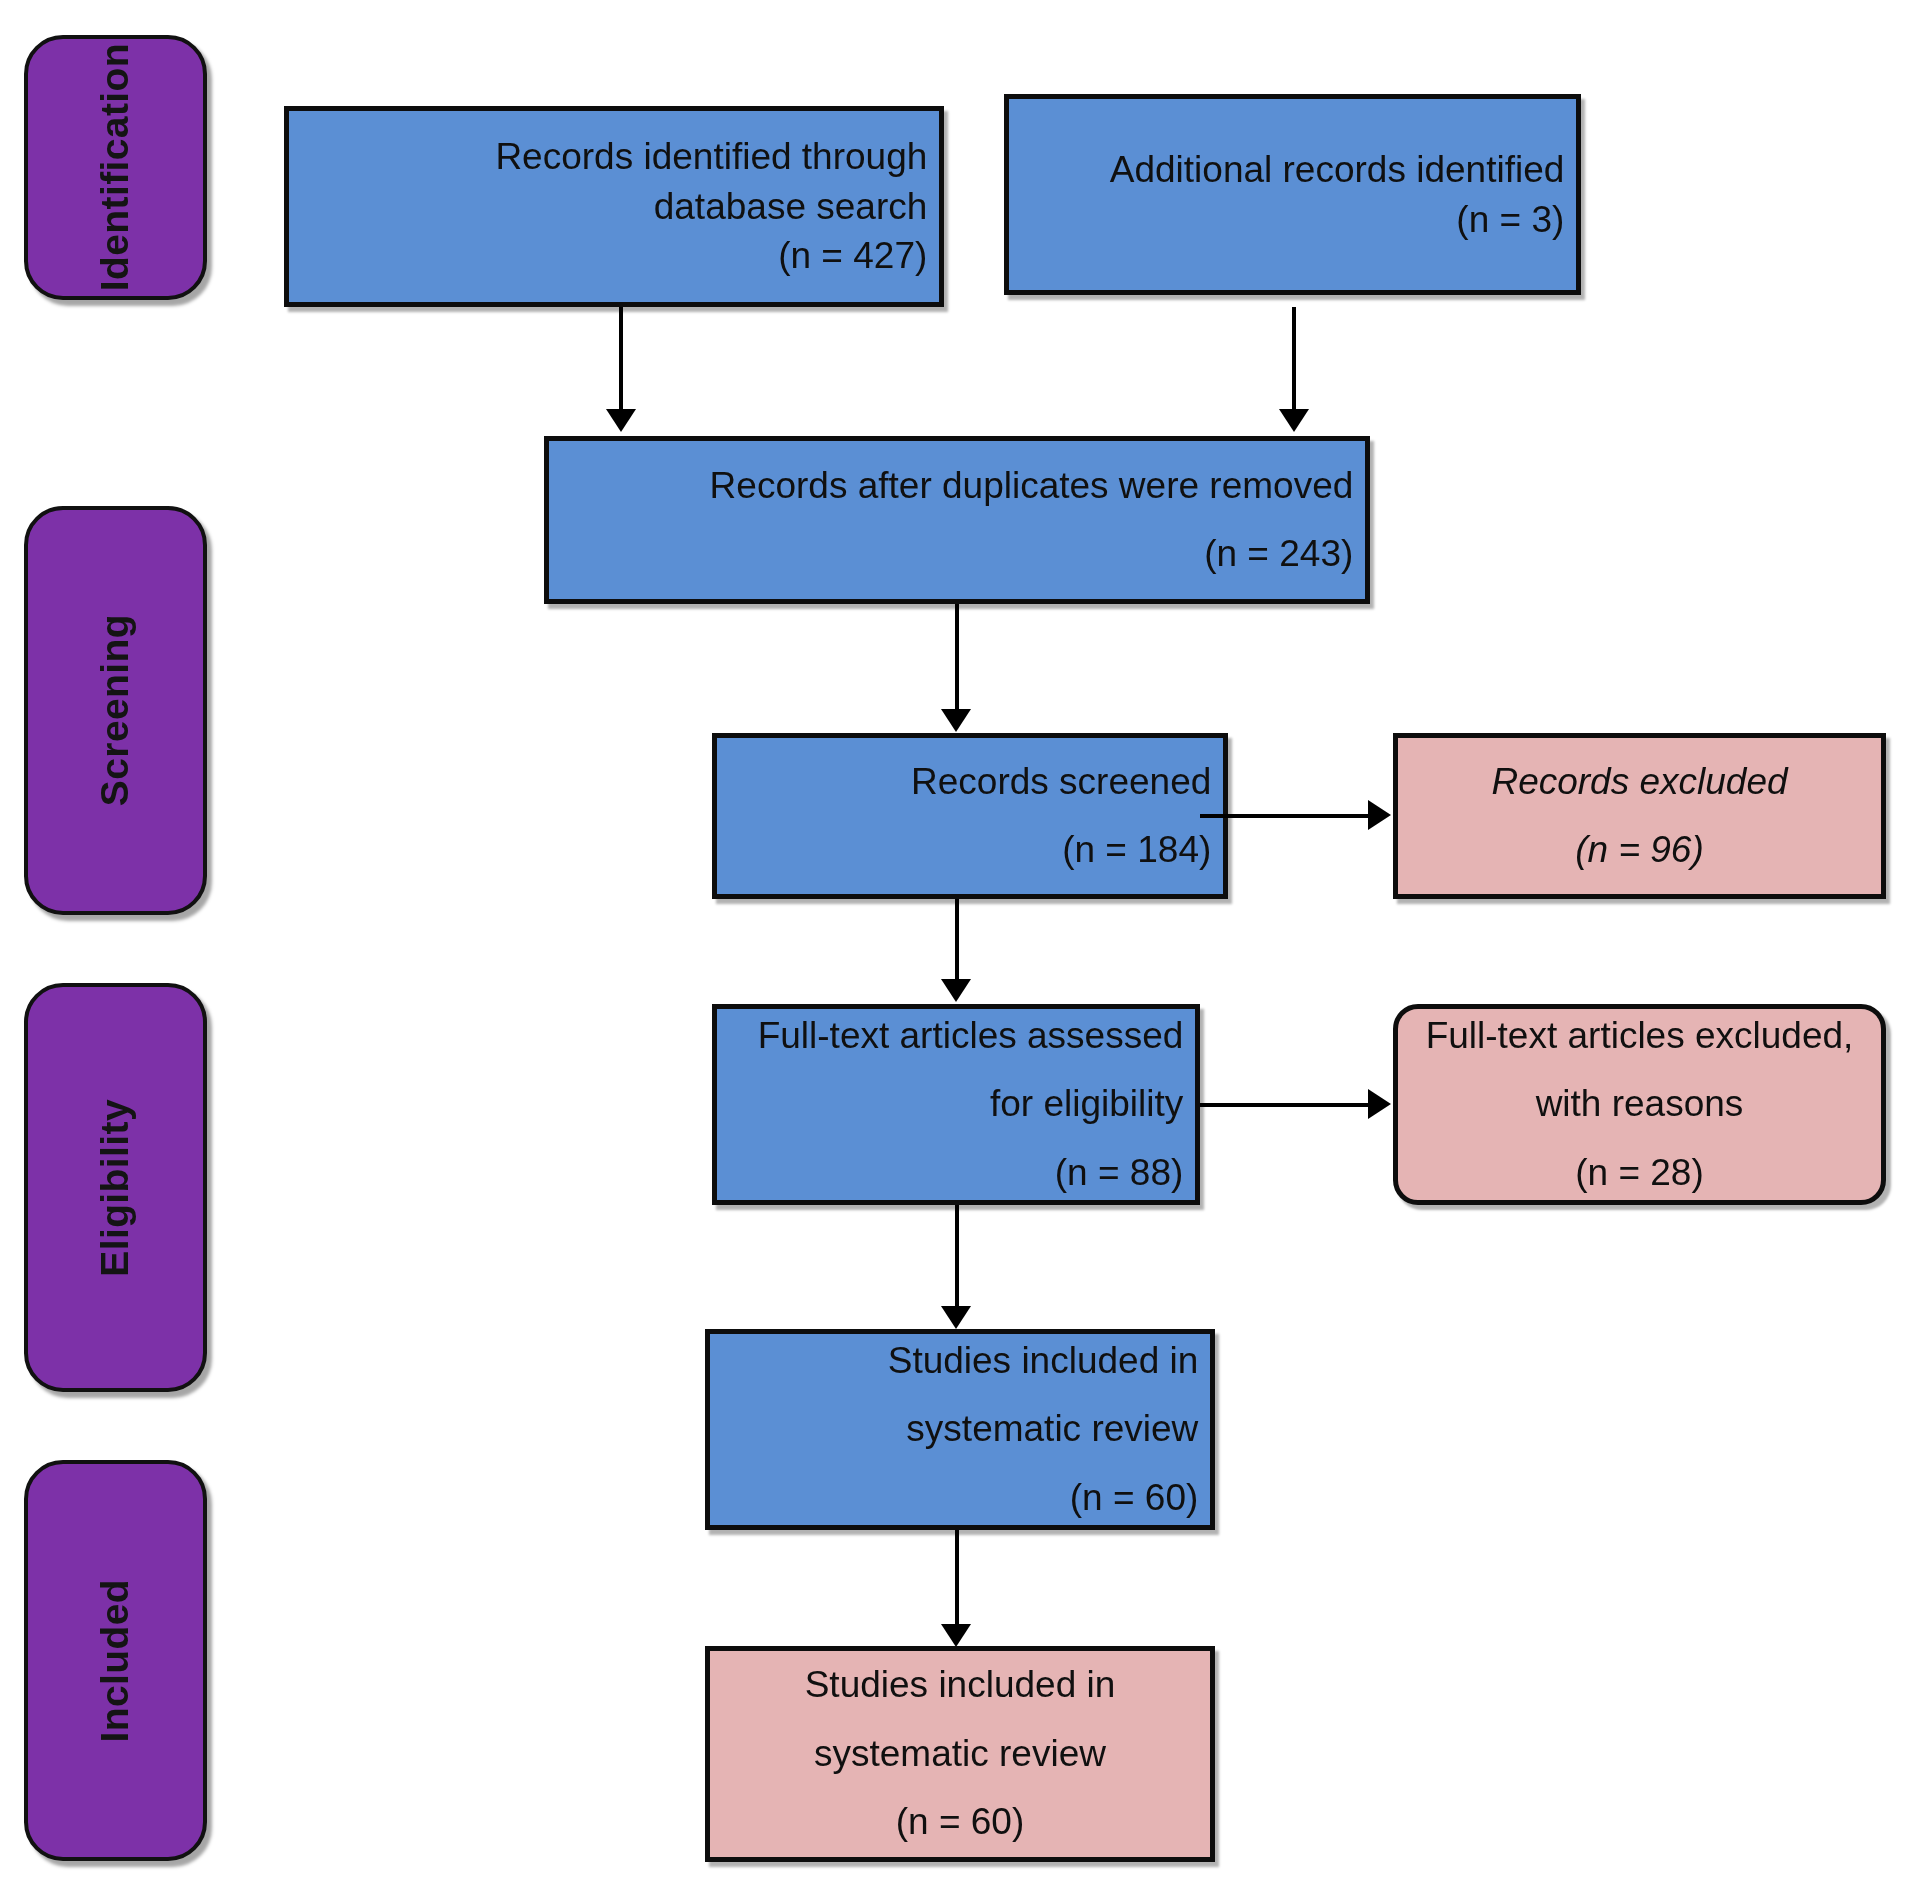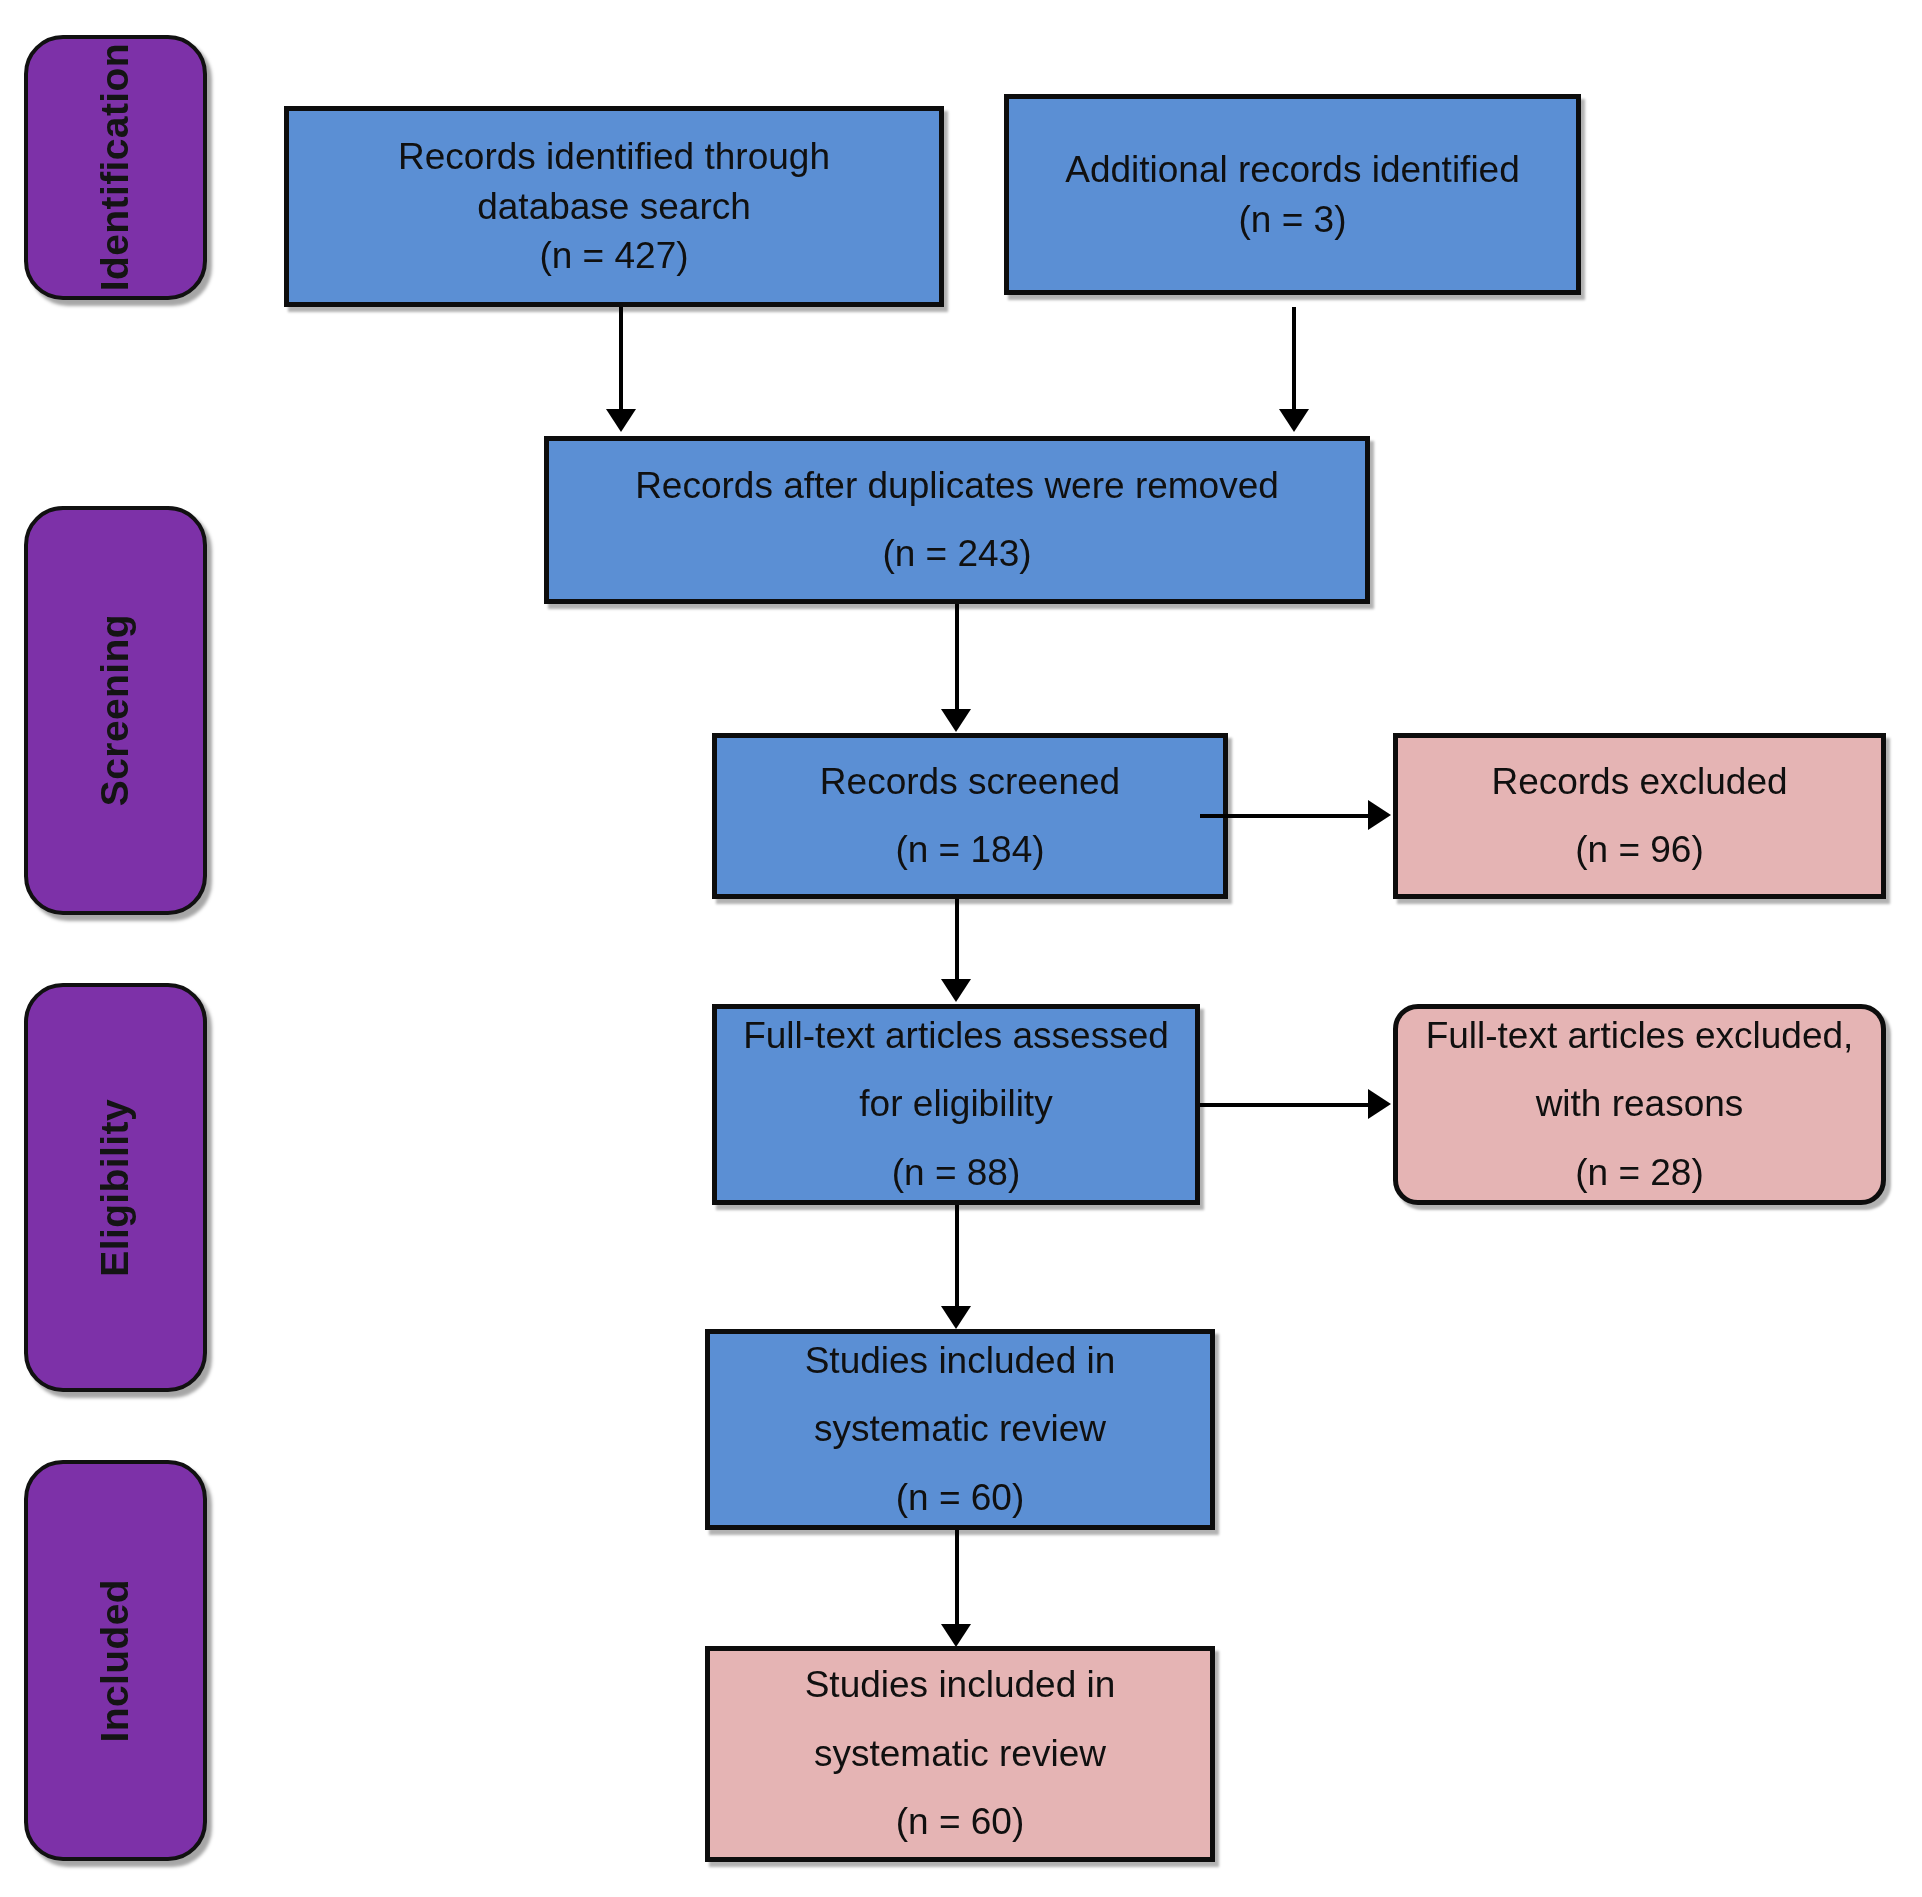--- a/index.html
+++ b/index.html
@@ -46,21 +46,21 @@
     box-sizing: border-box;
     border: 5px solid #0d0d0d;
     display: flex;
     flex-direction: column;
     align-items: center;
     justify-content: center;
     text-align: center;
     padding: 5px 11.7px;
     box-shadow: 4.2px 5px 2.5px rgba(0,0,0,0.30);
   }
-  .flow-box.blue { background: #5B8FD4; }
+  .flow-box.blue { background: #5B8FD4; align-items: flex-end; }
   .flow-box.pink { background: #E5B4B4; }
   .flow-box .line {
     color: #101010;
     font-size: 37px;
     line-height: 1.34;
     white-space: nowrap;
     font-family: "Liberation Sans", sans-serif;
   }
   .flow-box.spaced .line { line-height: 1.85; }
 
@@ -136,21 +136,21 @@
   </div>
 
   <div class="connector-v" style="left:955px; top:604px; height:105px;"></div>
   <div class="arrow-down" style="left:941px; top:709px;"></div>
 
   <div class="flow-box blue spaced" style="left:712px; top:733px; width:516px; height:166px;">
     <div class="line">Records screened</div>
     <div class="line">(n = 184)</div>
   </div>
 
-  <div class="flow-box pink spaced" style="left:1393px; top:733px; width:493px; height:166px;">
+  <div class="flow-box pink spaced" style="left:1393px; top:733px; width:493px; height:166px;font-style:italic;">
     <div class="line">Records excluded</div>
     <div class="line">(n = 96)</div>
   </div>
 
   <div class="connector-h" style="left:1200px; top:814px; width:169px;"></div>
   <div class="arrow-right" style="left:1368px; top:800px;"></div>
 
   <div class="connector-v" style="left:955px; top:899px; height:81px;"></div>
   <div class="arrow-down" style="left:941px; top:979px;"></div>
 

